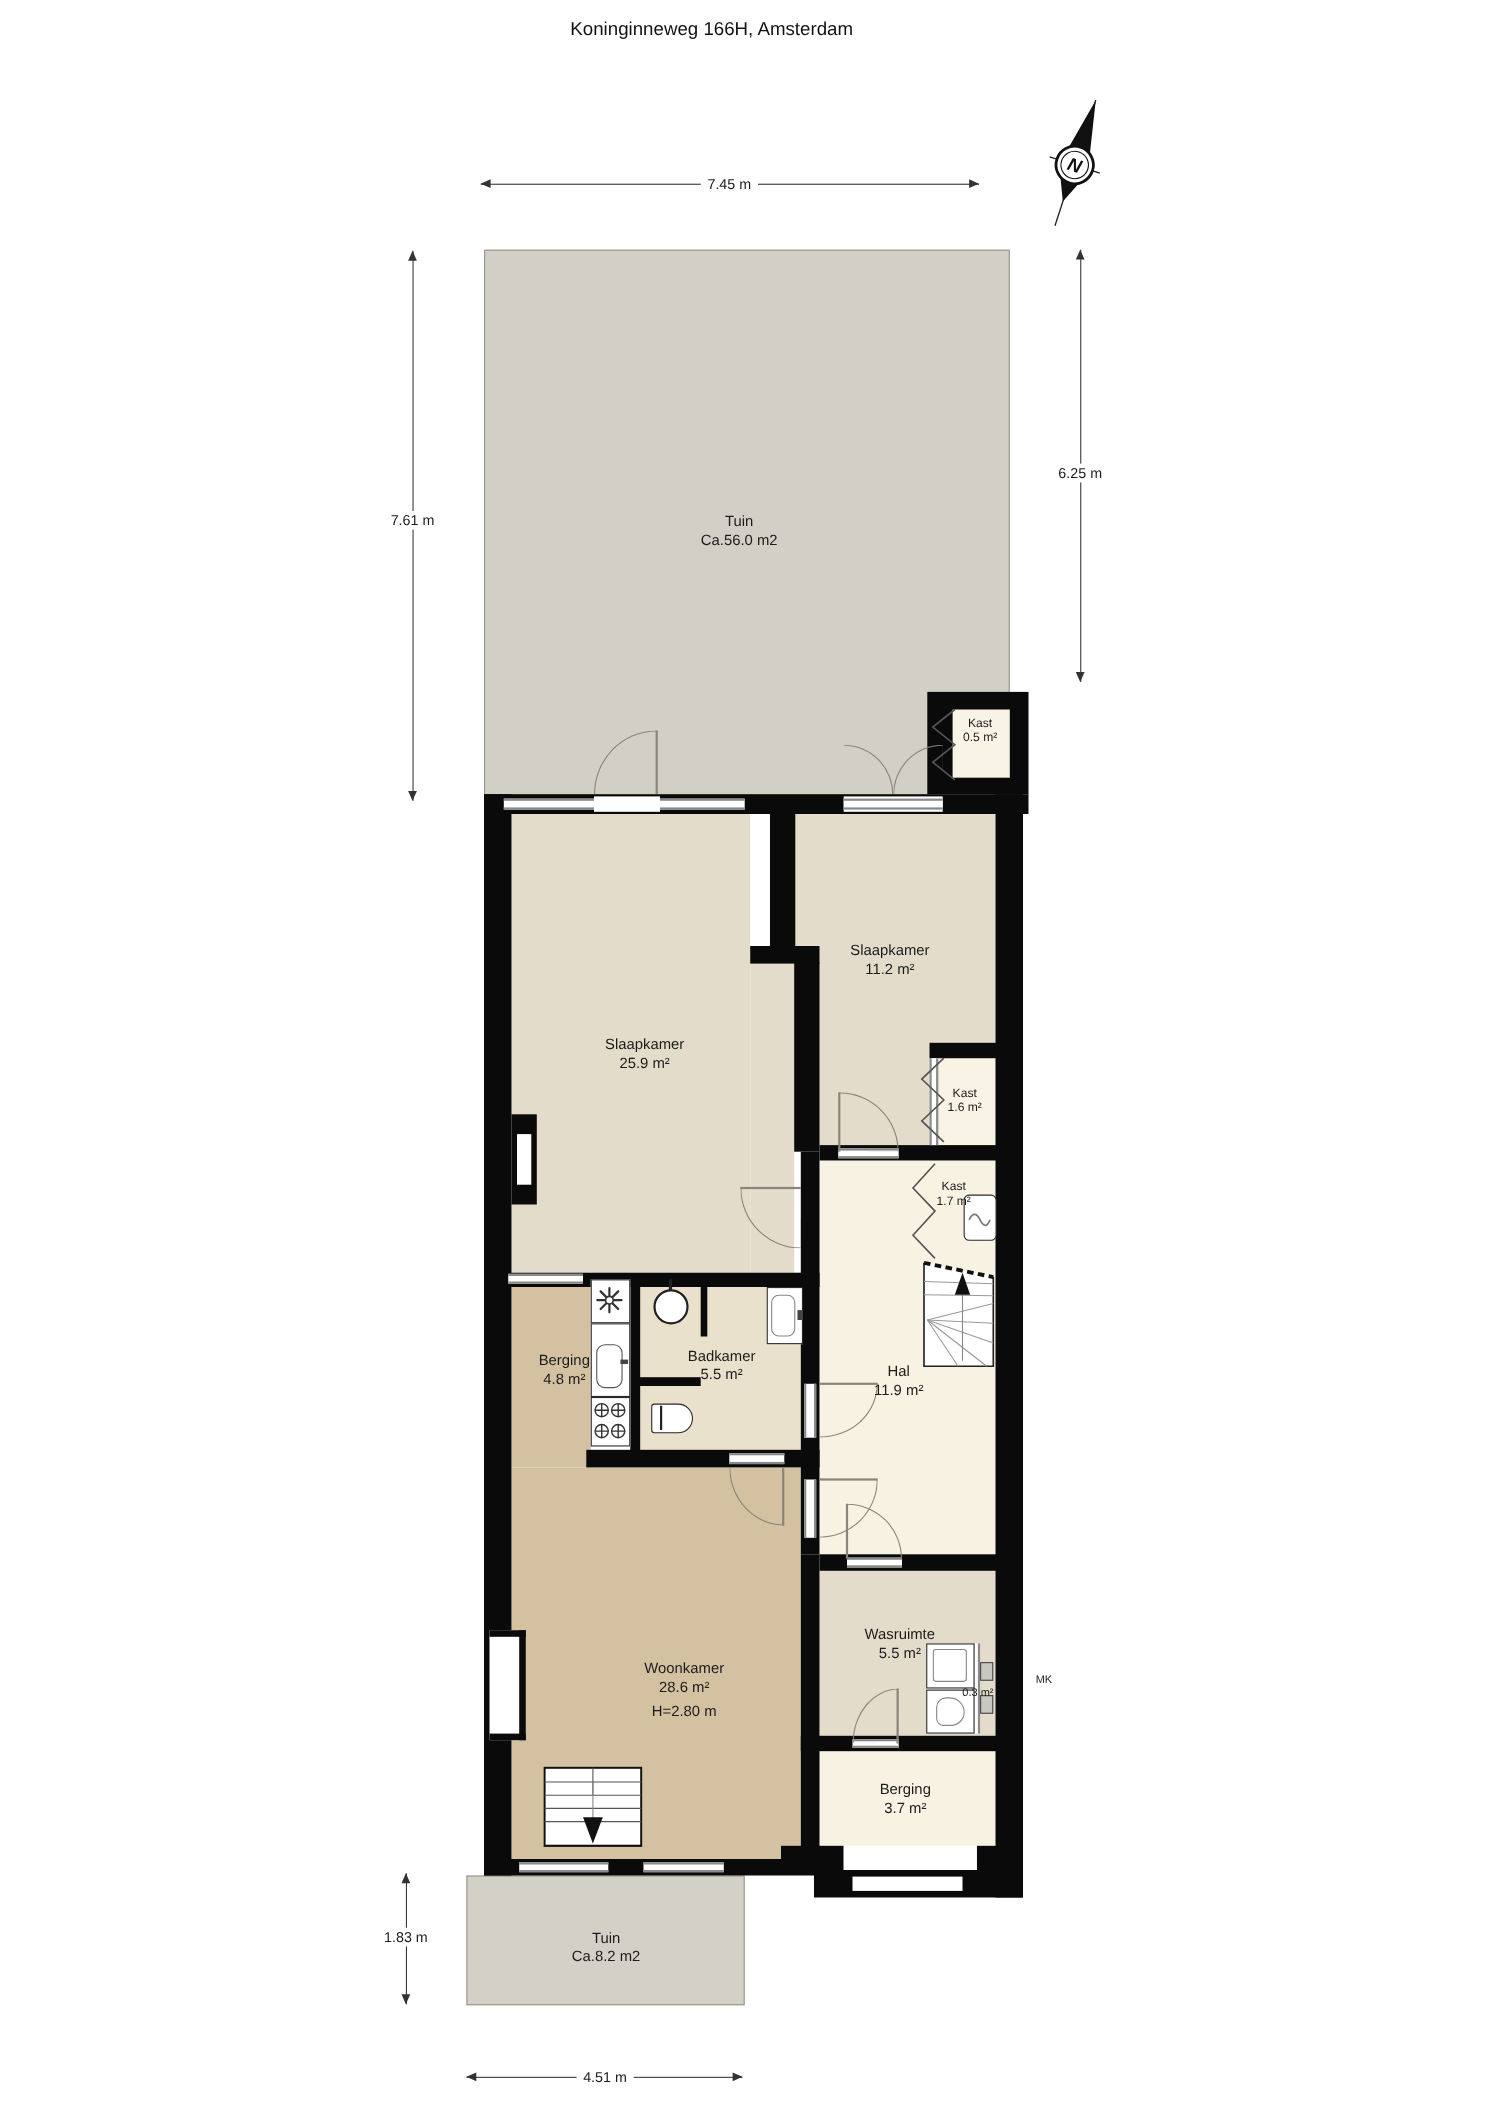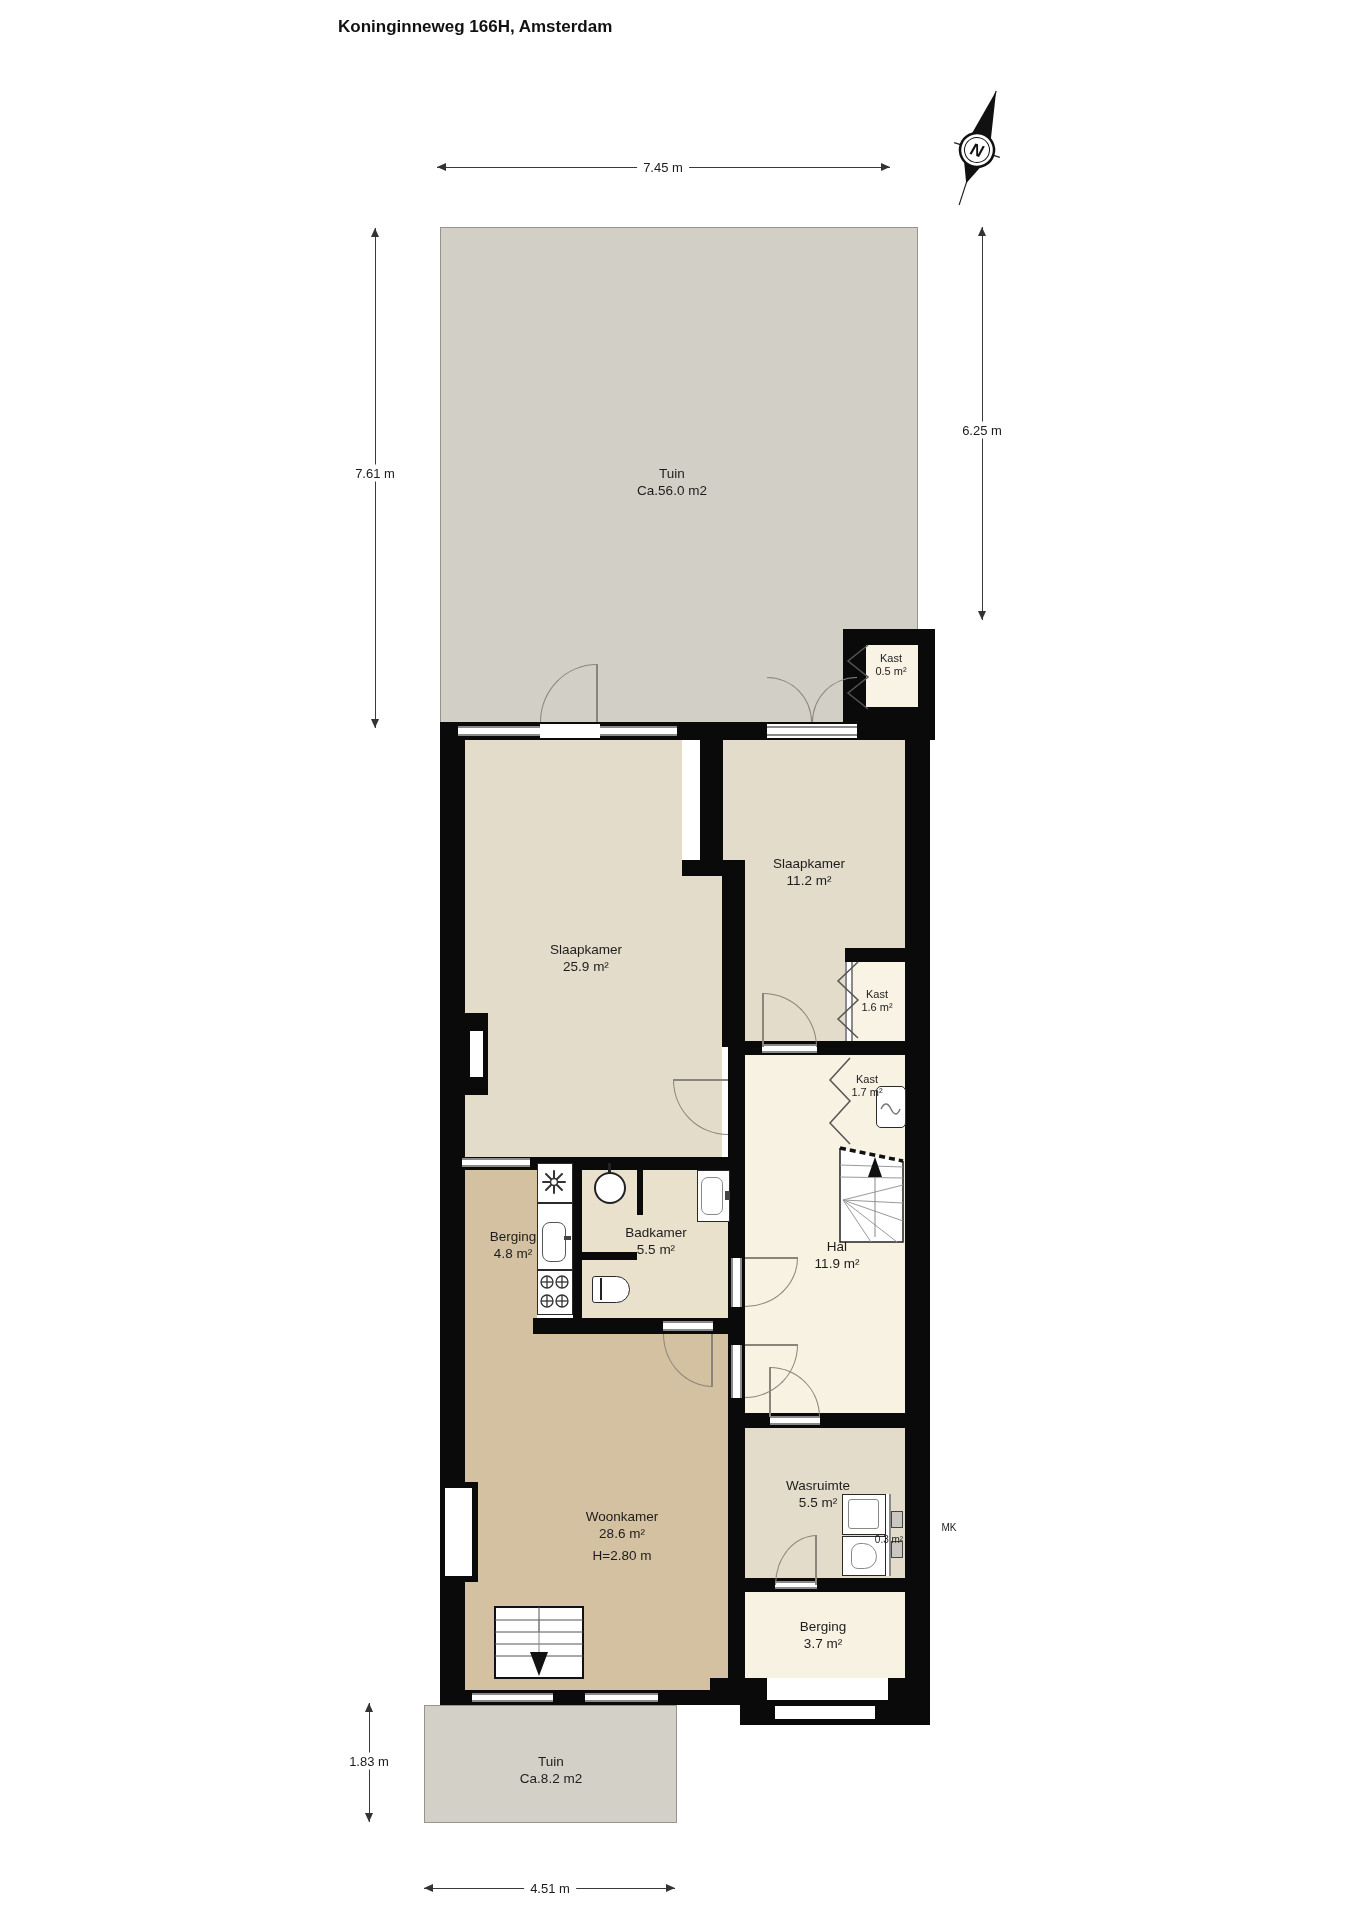--- a/index.html
+++ b/index.html
@@ -16,21 +16,21 @@
   .arc.bl{border-bottom-width:1.5px;border-left-width:1.5px;border-bottom-left-radius:100% 100%;}
   .arc.br{border-bottom-width:1.5px;border-right-width:1.5px;border-bottom-right-radius:100% 100%;}
   .panel{position:absolute;background:#8a857a;}
   .lbl{position:absolute;transform:translateX(-50%);text-align:center;font-size:13.5px;line-height:17px;color:#1c1c1c;white-space:nowrap;}
   .lbl.sm{font-size:11px;line-height:13px;}
   .lbl.xs{font-size:10px;line-height:11px;}
   .dim-h{position:absolute;border-top:1px solid #3a3a3a;height:0;}
   .dim-v{position:absolute;border-left:1px solid #3a3a3a;width:0;}
   .dimlbl{position:absolute;transform:translate(-50%,-50%);background:#fff;padding:1px 6px;font-size:13px;color:#1c1c1c;white-space:nowrap;}
   .arr{position:absolute;width:0;height:0;border:solid transparent;}
-  .title{position:absolute;left:338px;width:660px;font-weight:bold;font-size:17px;line-height:21px;color:#111;}
+  .title{position:absolute;left:317px;width:660px;text-align:center;font-weight:normal;font-size:17px;line-height:21px;color:#111;}
   .fix{position:absolute;background:#fff;border:1.5px solid #2a2a2a;}
   .niche{position:absolute;background:#fff;border:6px solid #0a0a0a;border-left:none;}
 </style>
 </head>
 <body>
 
 <div id="stage">
 
   <div class="title" style="top:16px">
     <div>Koninginneweg 166H, Amsterdam</div>
@@ -284,21 +284,21 @@
       <div>1.7 m²</div>
   </div>
   <div class="lbl" style="left:656px;top:1224px">
     <div>Badkamer</div>
       <div>5.5 m²</div>
   </div>
   <div class="lbl" style="left:513px;top:1228px">
     <div>Berging</div>
       <div>4.8 m²</div>
   </div>
-  <div class="lbl" style="left:837px;top:1238px">
+  <div class="lbl" style="left:817px;top:1238px">
     <div>Hal</div>
       <div>11.9 m²</div>
   </div>
   <div class="lbl" style="left:622px;top:1508px">
     <div>Woonkamer</div>
       <div>28.6 m²</div>
     <div style="margin-top:5px">H=2.80 m</div>
   </div>
   <div class="lbl" style="left:818px;top:1477px">
     <div>Wasruimte</div>

